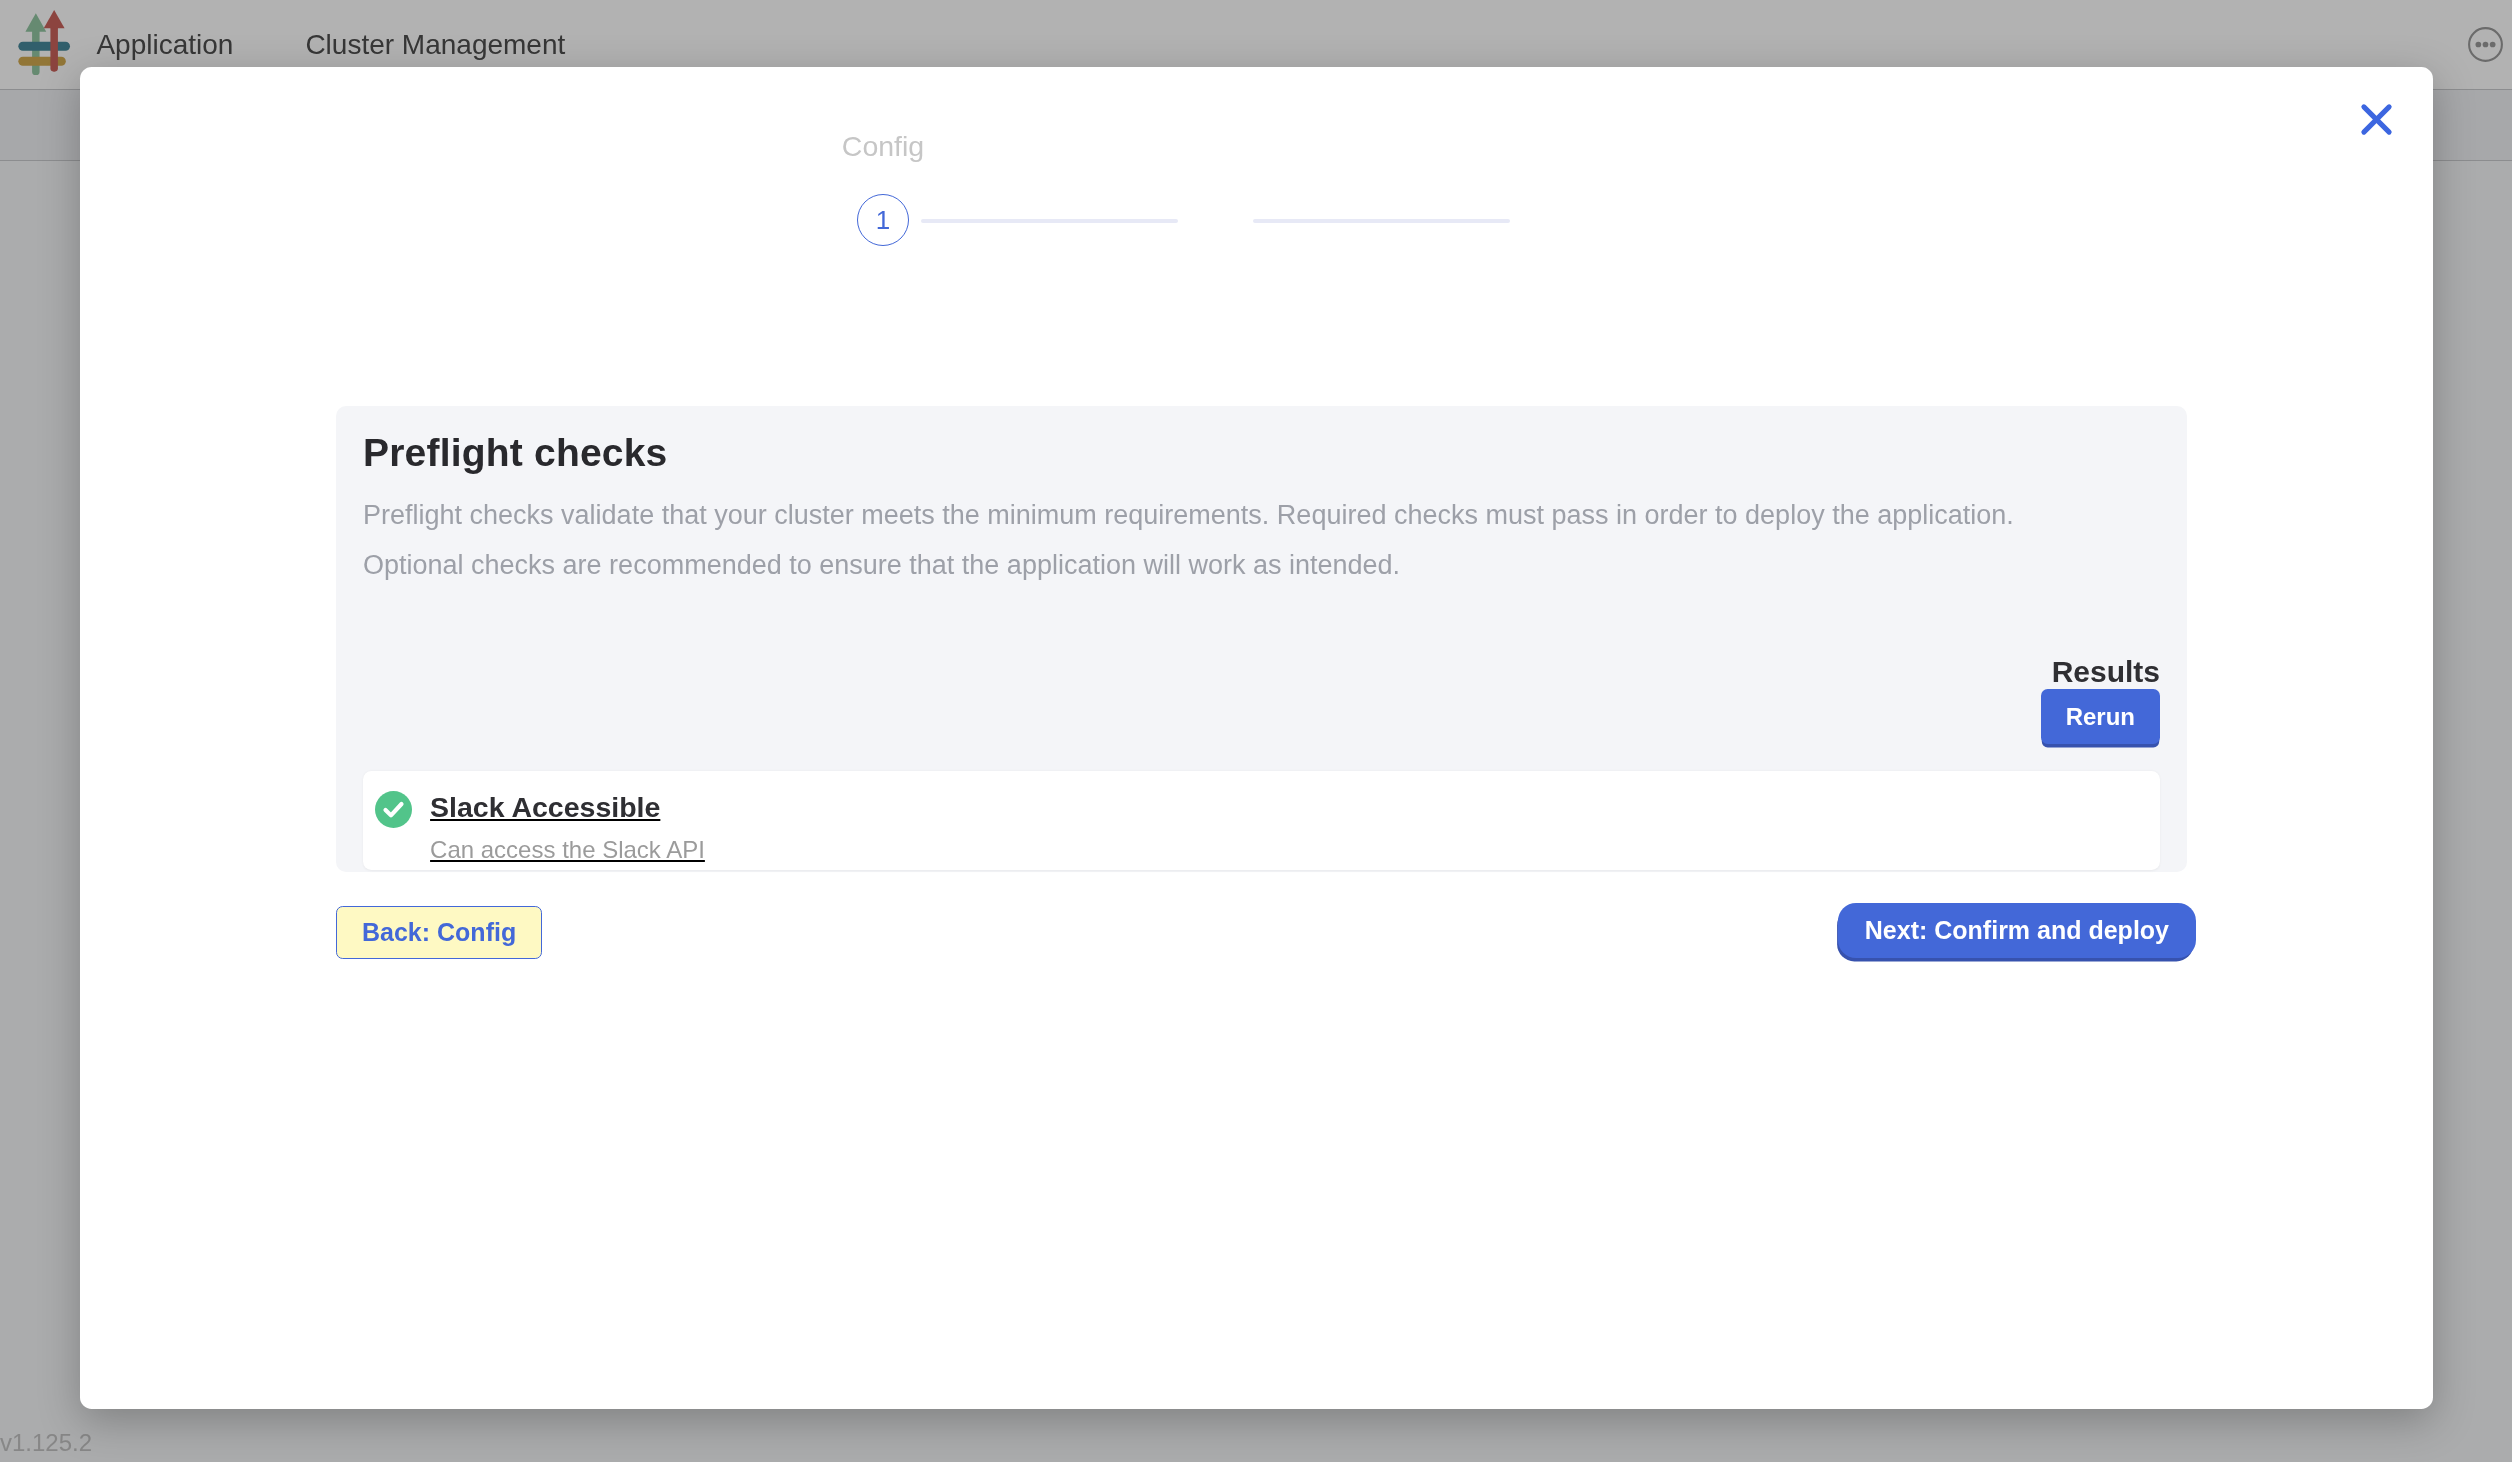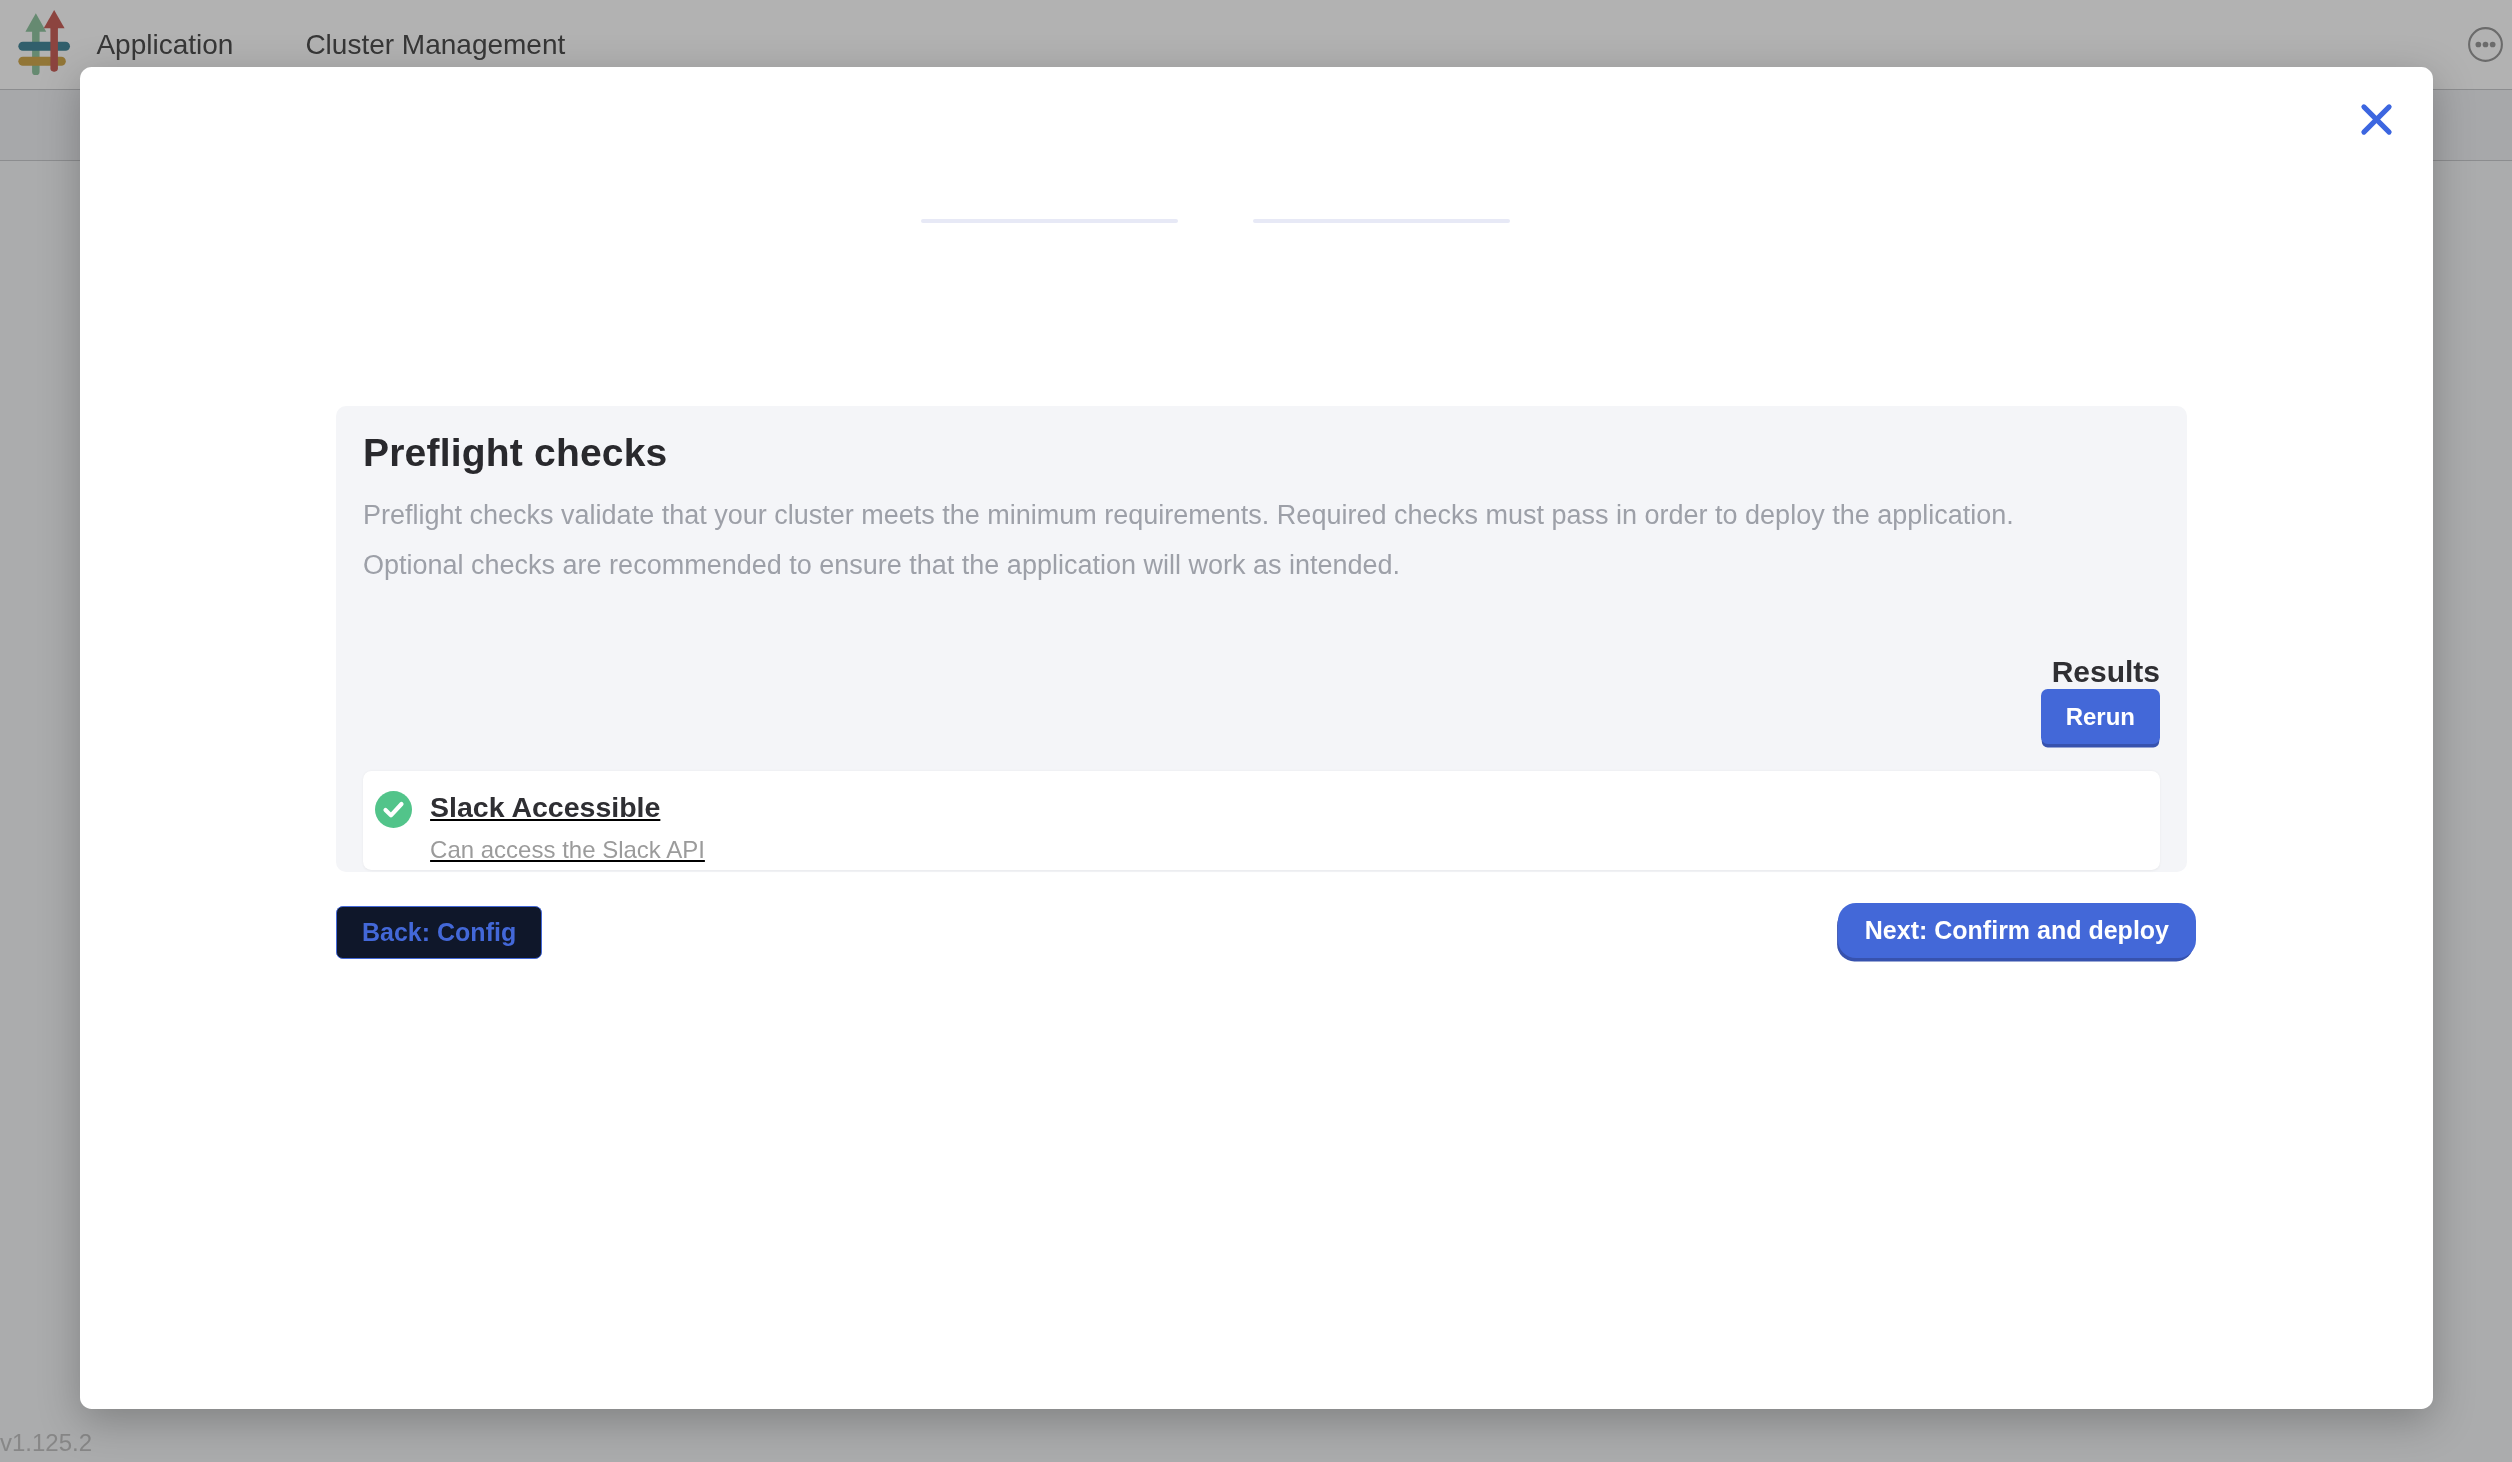--- a/index.html
+++ b/index.html
@@ -56,21 +56,21 @@
   .result-row { margin-top:27px; height:99px; background:#ffffff; border-radius:8.4px;
                 box-shadow:0 0.8px 2.5px rgba(0,0,0,0.05);
                 display:flex; align-items:flex-start; padding:18.4px 20px 18.4px 11.7px; }
   .check-icon { width:37px; height:37px; flex:0 0 auto; margin-top:1.7px; }
   .result-text { margin-left:18.4px;text-decoration:underline; }
   .result-title { font-size:28.5px; font-weight:700; color:#2f2f33; line-height:37px; }
   .result-msg { font-size:24px; color:#9b9b9b; margin-top:10px; }
 
   
   .back-btn { position:absolute; left:256px; top:839px; height:53px; padding:0 25px;
-              background:#0f172a; border:1.7px solid #4368d8; border-radius:6.7px;
+              background:#fef9c3; border:1.7px solid #4368d8; border-radius:6.7px;
               color:#4368d8; font-size:25px; font-weight:700;
               font-family:"Liberation Sans", sans-serif; cursor:pointer; }
   .next-btn { position:absolute; right:237px; top:836px; height:55px; padding:0 27px;
               background:#4368d8; border:none; border-radius:18px;
               color:#ffffff; font-size:25px; font-weight:700;
               font-family:"Liberation Sans", sans-serif;
               box-shadow:-1.7px 4.2px 0 -0.8px #3752ae; cursor:pointer; }
 </style>
 </head>
 <body>
@@ -109,20 +109,24 @@
 <div class="modal">
 
   <button class="close-btn" aria-label="close">
     <svg viewBox="0 0 44 44" width="37" height="37">
       <line x1="7" y1="7" x2="37" y2="37" stroke="#3c66e0" stroke-width="6" stroke-linecap="round"></line>
       <line x1="37" y1="7" x2="7" y2="37" stroke="#3c66e0" stroke-width="6" stroke-linecap="round"></line>
     </svg>
   </button>
 
   <div class="stepper">
+    <div class="step step-0">
+      <div class="step-label">Config</div>
+      <div class="step-circle">1</div>
+    </div>
     <div class="connector connector-1"></div>
     <div class="connector connector-2"></div>
   </div>
 
   <section class="card">
     <h1>Preflight checks</h1>
     <p class="desc">Preflight checks validate that your cluster meets the minimum requirements. Required checks must pass in order to deploy the application. Optional checks are recommended to ensure that the application will work as intended.</p>
 
     <div class="results-head">
       <div class="results-title">Results</div>

